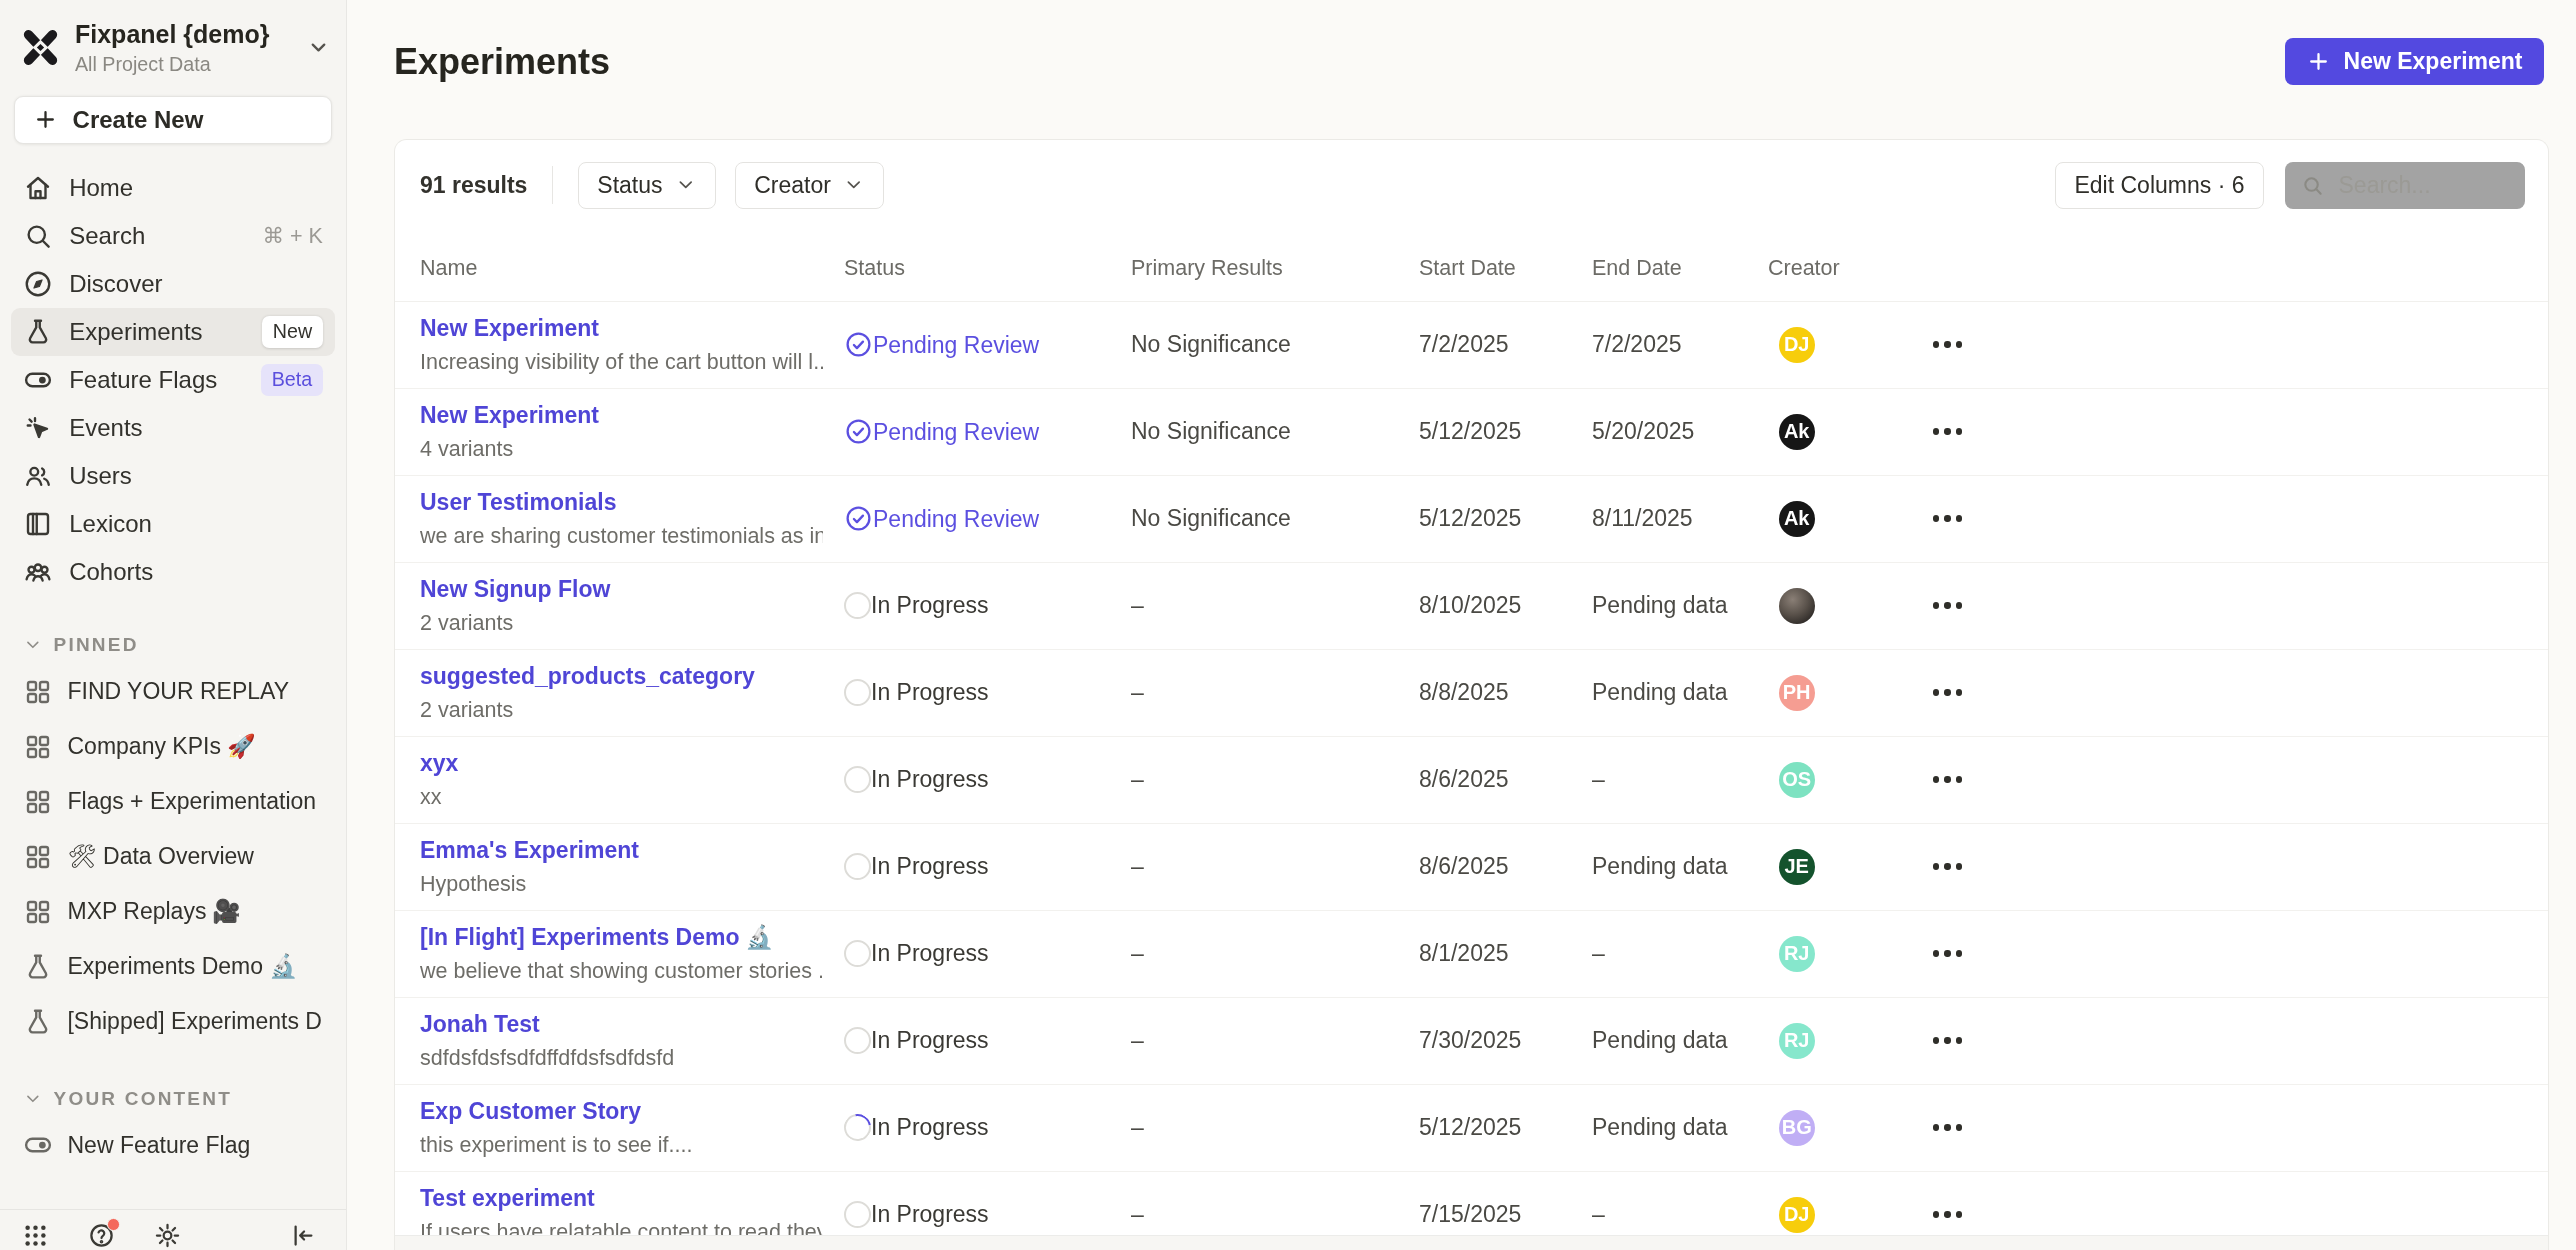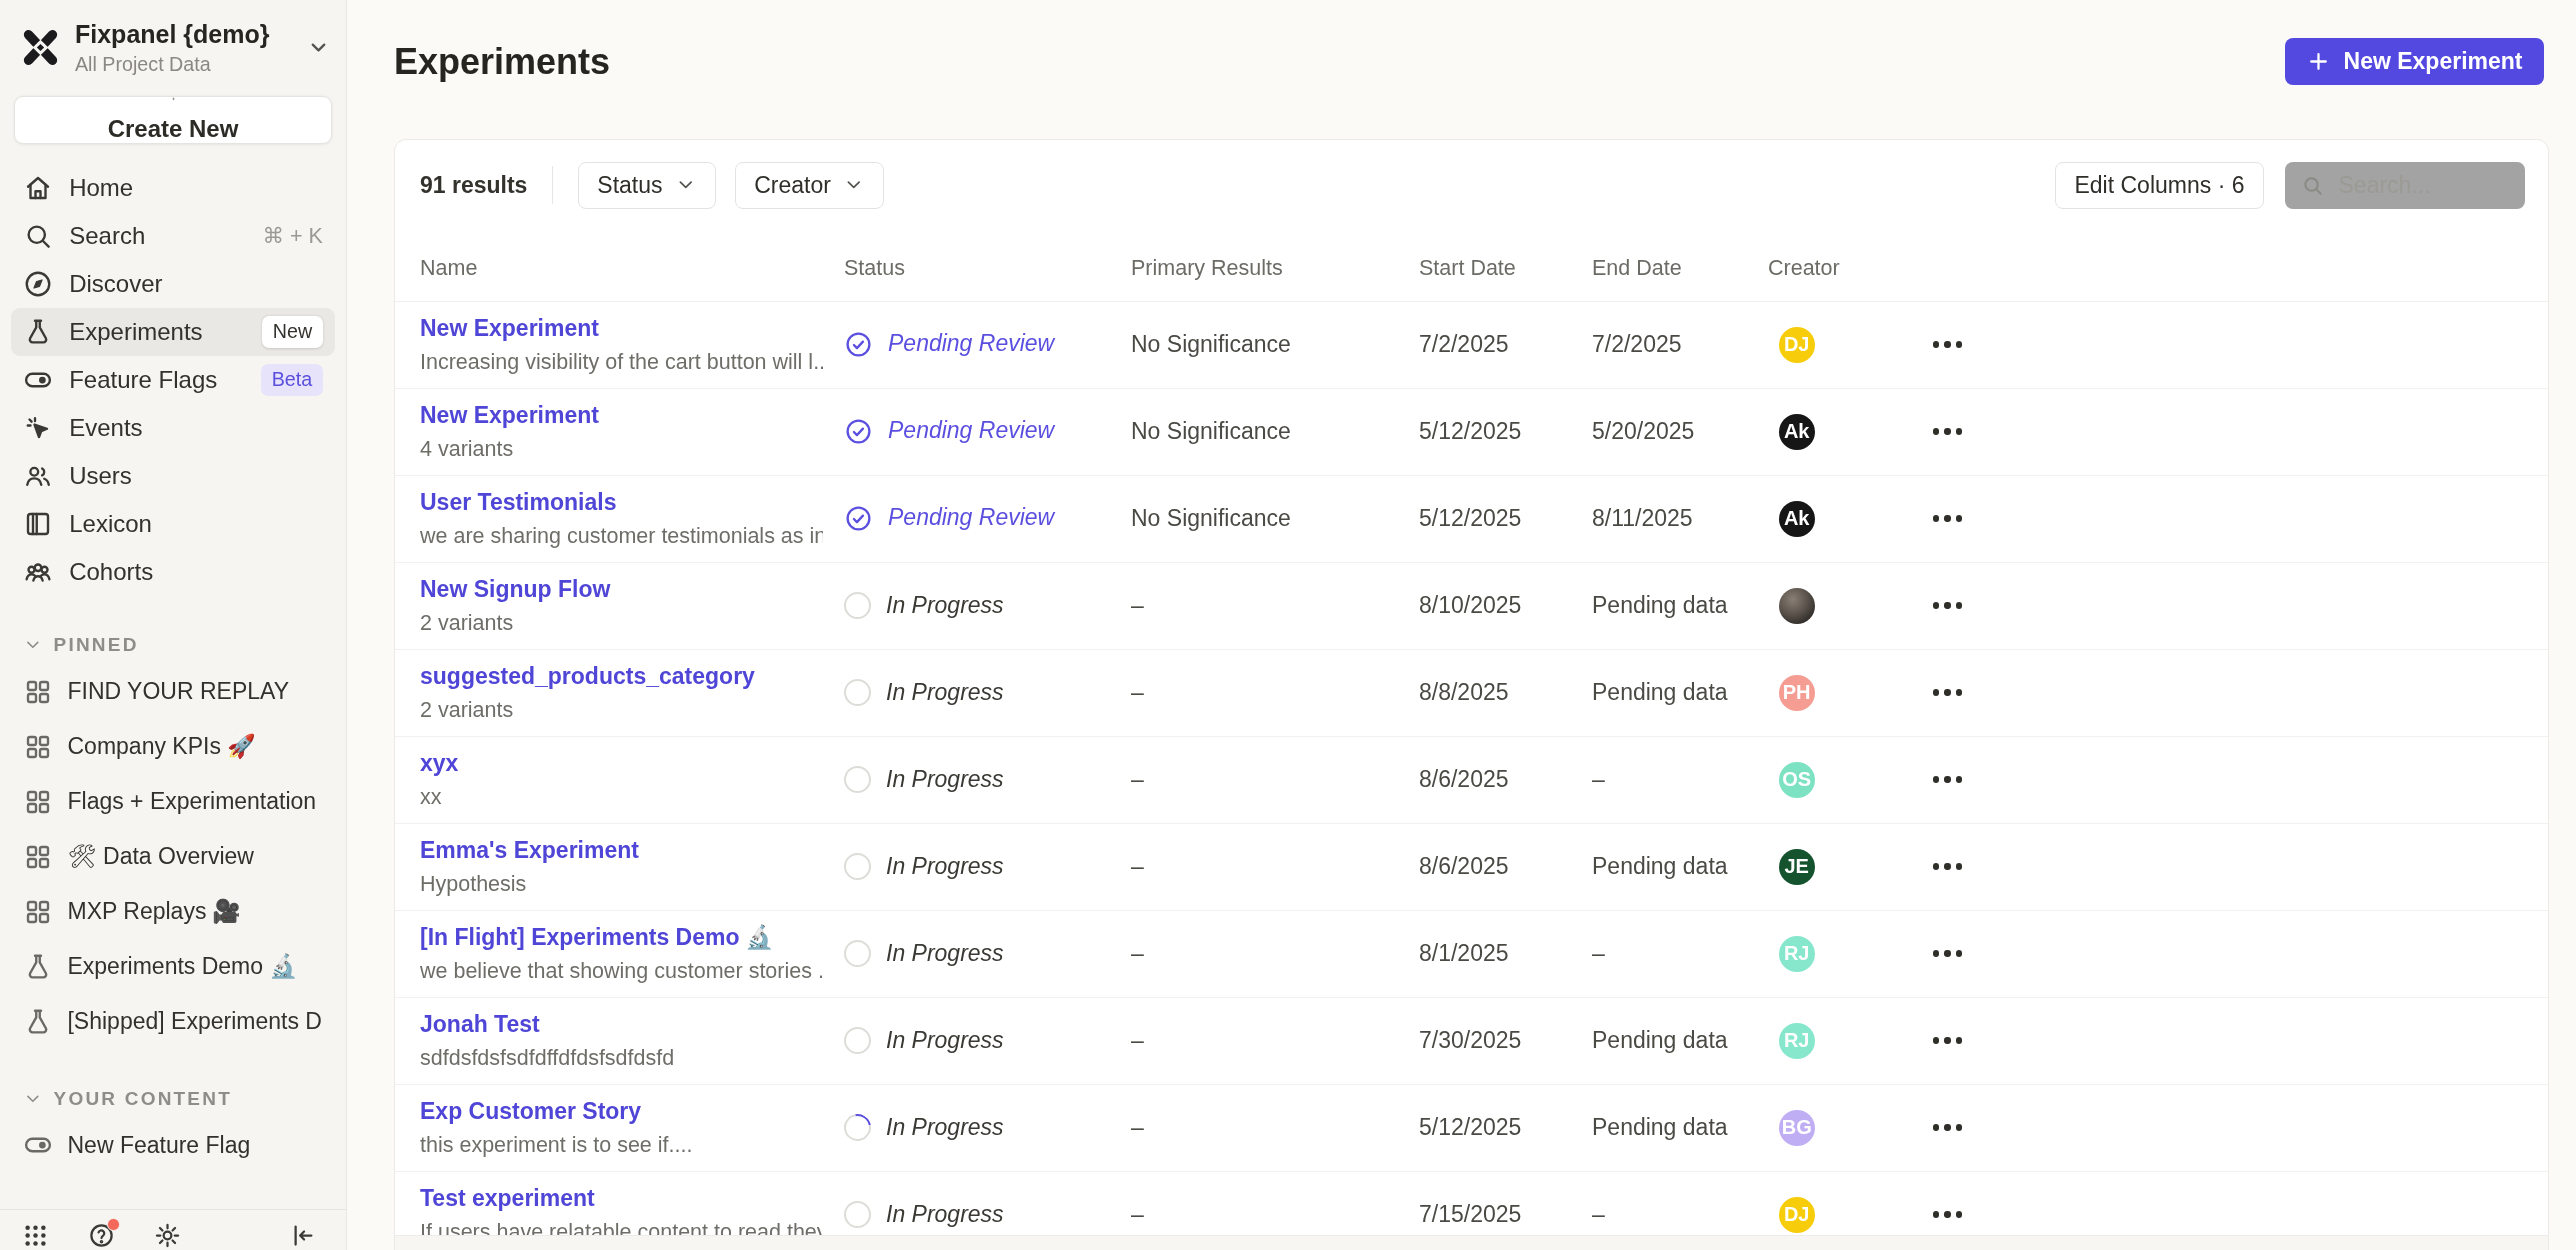--- a/index.html
+++ b/index.html
@@ -15,21 +15,21 @@
   .sidebar { position:fixed; left:0; top:0; width:347px; height:1250px;
     background:#f6f5f2; border-right:0.9px solid #e8e7e4; }
   .ws { display:flex; align-items:center; gap:14.3px; padding:19.7px 16px 10.7px 19.7px; cursor:pointer; }
   .ws-logo { width:41px; height:41px; flex:0 0 auto; }
   .ws-text { flex:1; min-width:0; }
   .ws-name { font-size:25px; font-weight:bold; color:#26251f; white-space:nowrap; }
   .ws-sub { font-size:19.7px; color:#8a8882; margin-top:4.5px; }
   .ws-chev { color:#55534e; }
   .create-btn { margin:9px 14.3px 10.7px; display:flex; align-items:center; gap:14.3px;
     background:#fff; border:0.9px solid #e5e4e1; border-radius:9px; height:48px; padding:0 18px;
-    font-size:24px; font-weight:bold; color:#2c2b26; box-shadow:0 0.9px 2.7px rgba(25,25,15,.07); cursor:pointer;flex-direction:column; }
+    font-size:24px; font-weight:bold; color:#2c2b26; box-shadow:0 0.9px 2.7px rgba(25,25,15,.07); cursor:pointer; }
   .nav { padding:9px 10.7px 0; }
   .nav-item { display:flex; align-items:center; gap:16px; height:48px; padding:0 12.5px;
     border-radius:9px; font-size:24px; color:#32312c; cursor:pointer; white-space:nowrap; }
   .nav-item.active { background:#eae8e4; }
   .nav-icon { width:30px; height:30px; color:#3a3934; flex:0 0 auto; }
   .nav-icon svg { width:30px; height:30px; }
   .nav-shortcut { margin-left:auto; color:#9b9994; font-size:21.5px; }
   .badge { margin-left:auto; border-radius:7.2px; padding:4.5px 10.7px; font-size:19.7px; }
   .badge-new { background:#fff; color:#33322d; box-shadow:0 0.9px 2.7px rgba(0,0,0,.14); }
   .badge-beta { background:#e6e3fa; color:#5b4fdd; }
@@ -80,21 +80,21 @@
   .col-primary { width:288px; }
   .col-start { width:173px; }
   .col-end { width:176px; }
   .col-creator { width:161px; }
   .col-actions { flex:1; }
 
   .trow { display:flex; align-items:center; height:87px; padding-left:25px; border-bottom:0.9px solid #f2f1ee; }
   .rowlink { font-size:23px; font-weight:bold; color:#4f45d6; display:block; margin-bottom:8px;
     text-decoration:none; cursor:pointer; white-space:nowrap; overflow:hidden; }
   .rowdesc { font-size:21.5px; color:#6e6d68; white-space:nowrap; overflow:hidden; }
-  .cell-status { display:flex; align-items:flex-start; gap:15px;font-style:italic; }
+  .cell-status { display:flex; align-items:flex-end; gap:0; }
   .circle { width:27px; height:27px; border:2.7px solid #dddcd8; border-radius:50%; flex:0 0 auto; }
   .circle.spin { border-top-color:#5b4fe0; transform:rotate(35deg); }
   .st-ic { width:29px; height:29px; color:#5b4fe0; flex:0 0 auto; }
   .st-ic svg { width:29px; height:29px; }
   .st-tx { font-size:23px; color:#3a3934; }
   .st-tx.pending { color:#5b4fe0; }
   .cell-primary, .cell-start, .cell-end { font-size:23px; color:#4a4944; }
   .avatar { width:36px; height:36px; border-radius:50%; display:flex; align-items:center;
     justify-content:center; font-size:20px; font-weight:bold; color:#fff; margin-left:10.7px; cursor:pointer; }
   .avatar.logo { background:#161616; }

